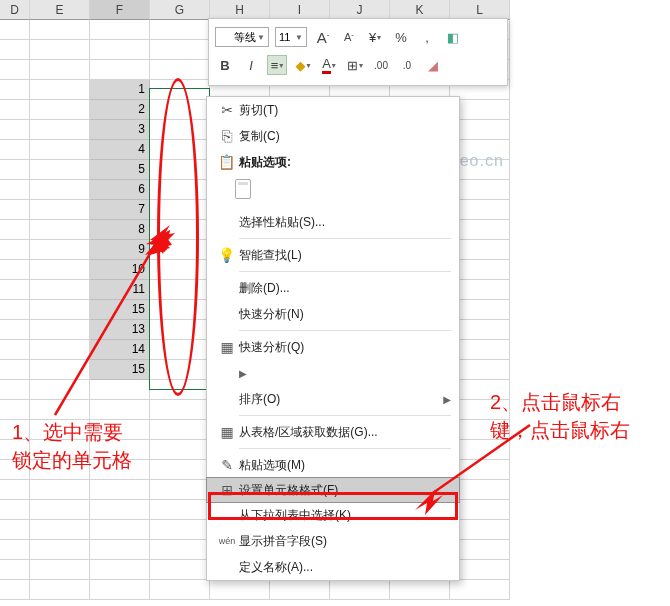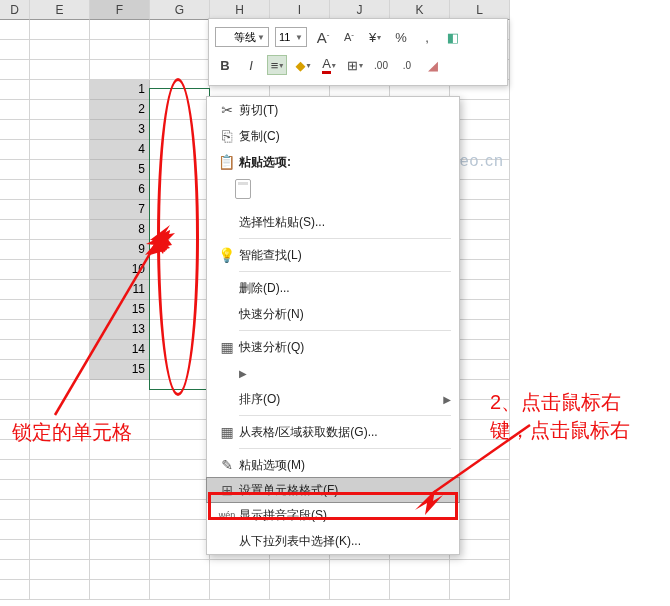--- a/index.html
+++ b/index.html
@@ -475,26 +475,30 @@
   <div class="msep"></div>
   <div class="mi">
       <span class="ic">✎</span>
       <span class="tx">粘贴选项(M)</span>
     </div>
   <div class="mi hov">
       <span class="ic">⊞</span>
       <span class="tx">设置单元格格式(F)...</span>
     </div>
   <div class="mi">
+      <span class="ic"></span>
+      <span class="tx">从下拉列表中选择(K)...</span>
+    </div>
+  <div class="mi">
       <span class="ic" style="font-size:9px">wén</span>
       <span class="tx">显示拼音字段(S)</span>
     </div>
   <div class="mi">
       <span class="ic"></span>
-      <span class="tx">从下拉列表中选择(K)...</span>
+      <span class="tx">定义名称(A)...</span>
     </div>
 </div>
 
 <div class="ellipse" style="top:78px;left:157px;width:42px;height:318px"></div>
 
 <div class="redbox" style="top:492px;left:208px;width:250px;height:28px"></div>
 
 <svg class="arrow" style="top:230px;left:30px;width:140px;height:190px">
   <line x1="25" y1="185" x2="125" y2="15"></line>
   <polygon points="125,15 132,6 116,14"></polygon>
@@ -511,18 +515,19 @@
 </svg>
 
 <svg class="arrow" style="top:425px;left:420px;width:120px;height:80px">
   <line x1="110" y1="0" x2="10" y2="70"></line>
 </svg>
 <svg class="arrow" style="top:485px;left:415px;width:30px;height:30px">
   <polygon points="0,25 20,5 18,16 28,10 10,30 12,18"></polygon>
 </svg>
 
 <div class="anno" style="top:418px;left:12px">
+  <div>1、选中需要</div>
   <div>锁定的单元格</div>
 </div>
 <div class="anno" style="top:388px;left:490px">
   <div>2、点击鼠标右</div>
   <div>键，点击鼠标右</div>
 </div>
 
 </body></html>

